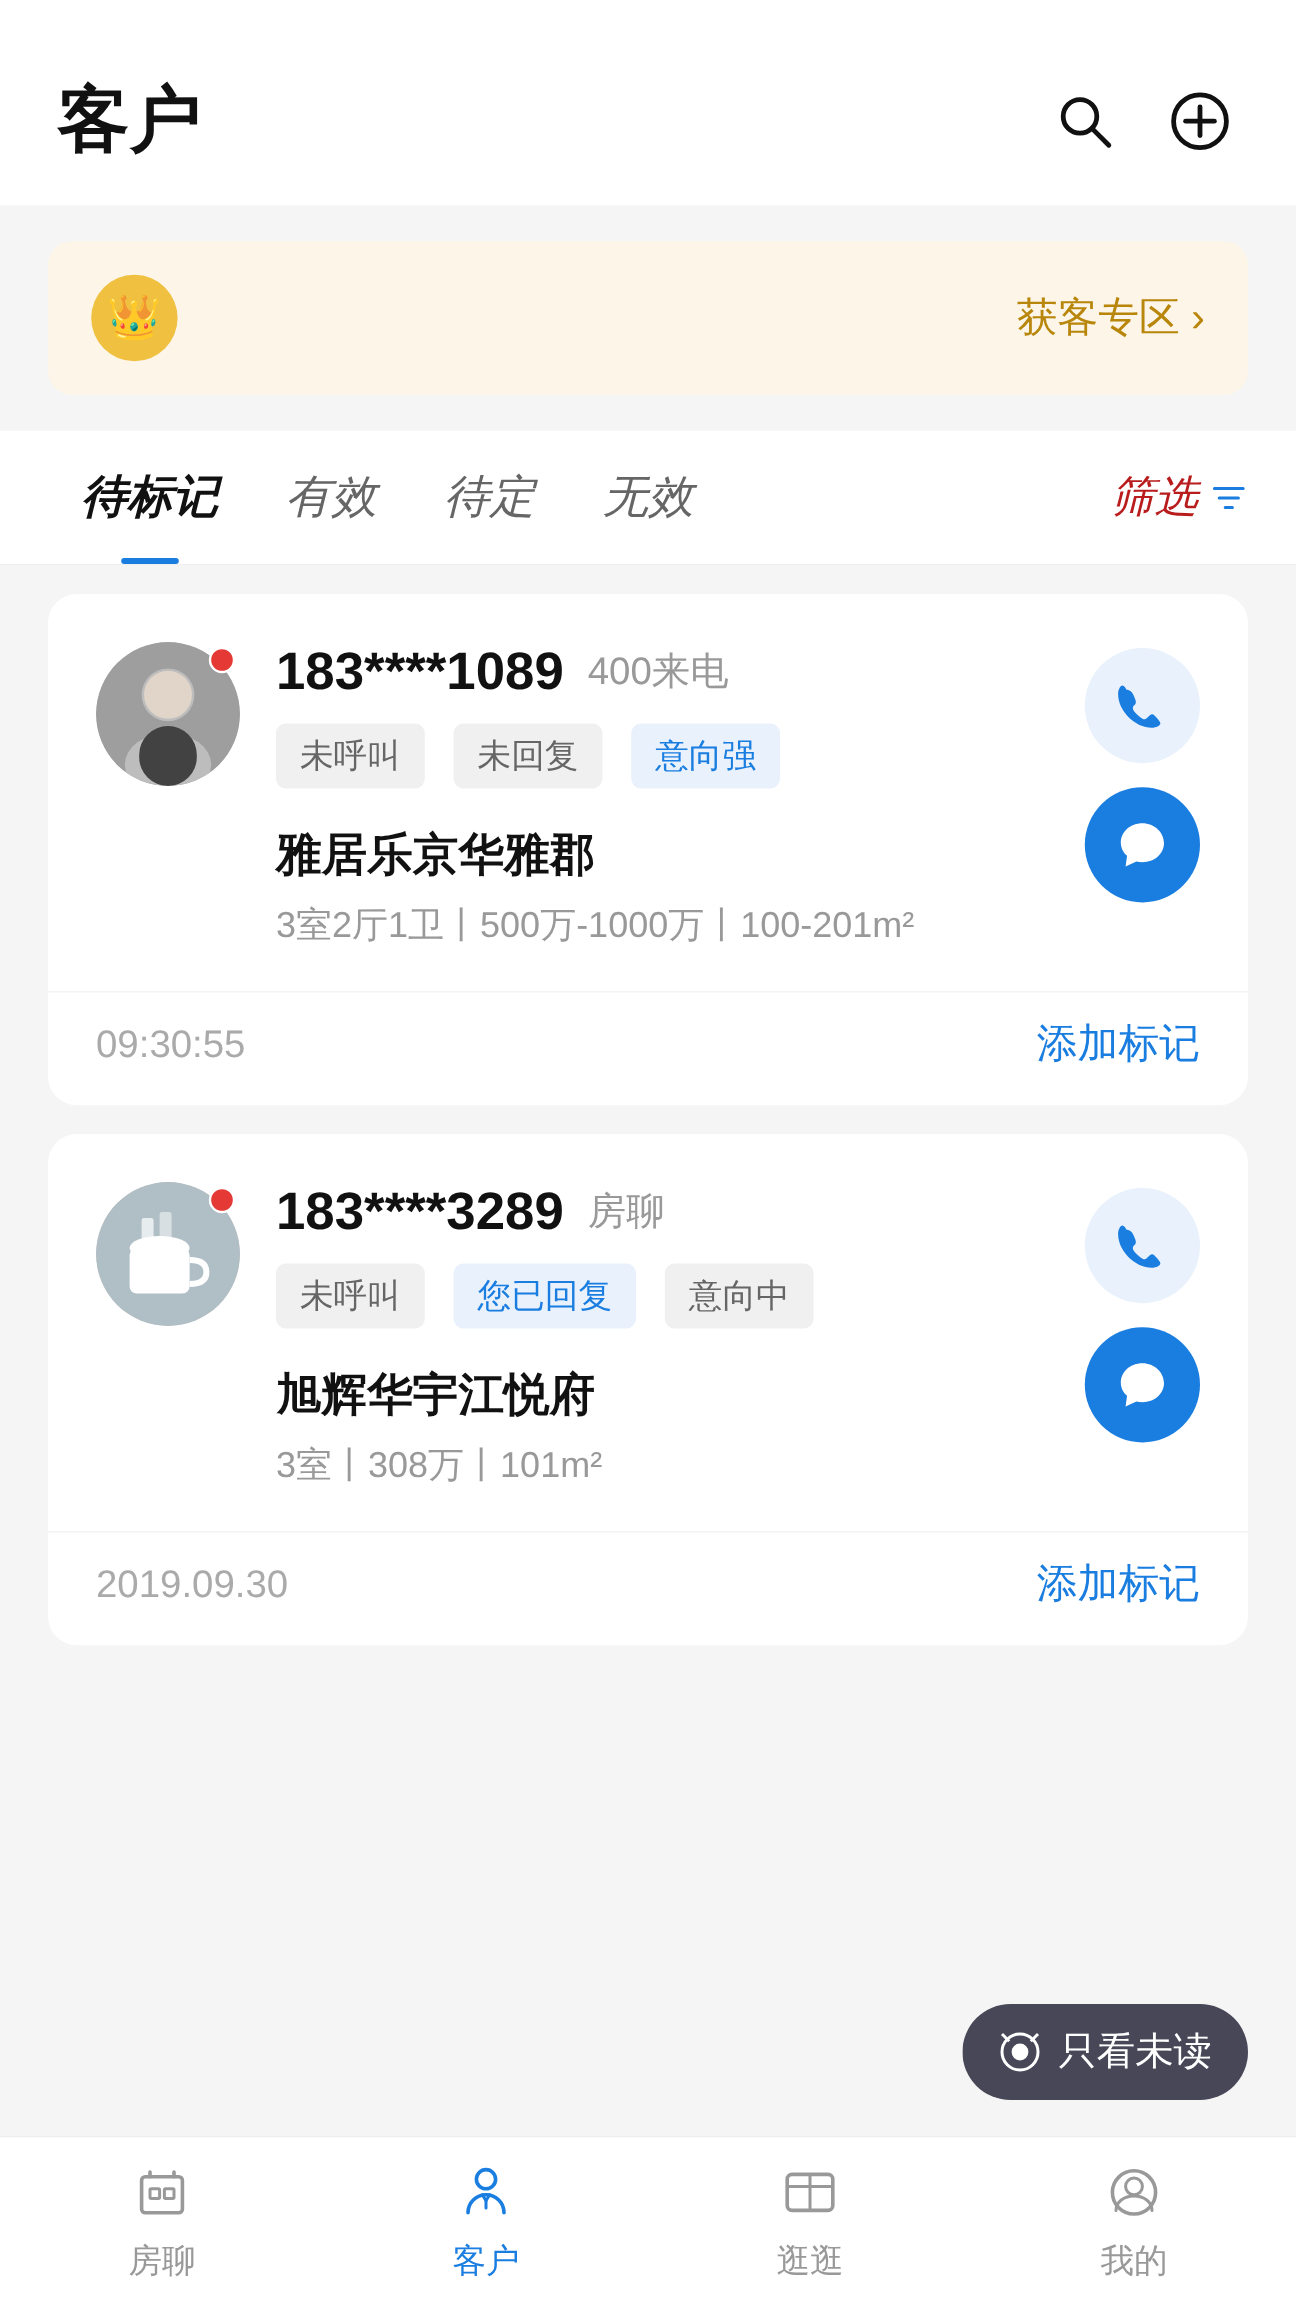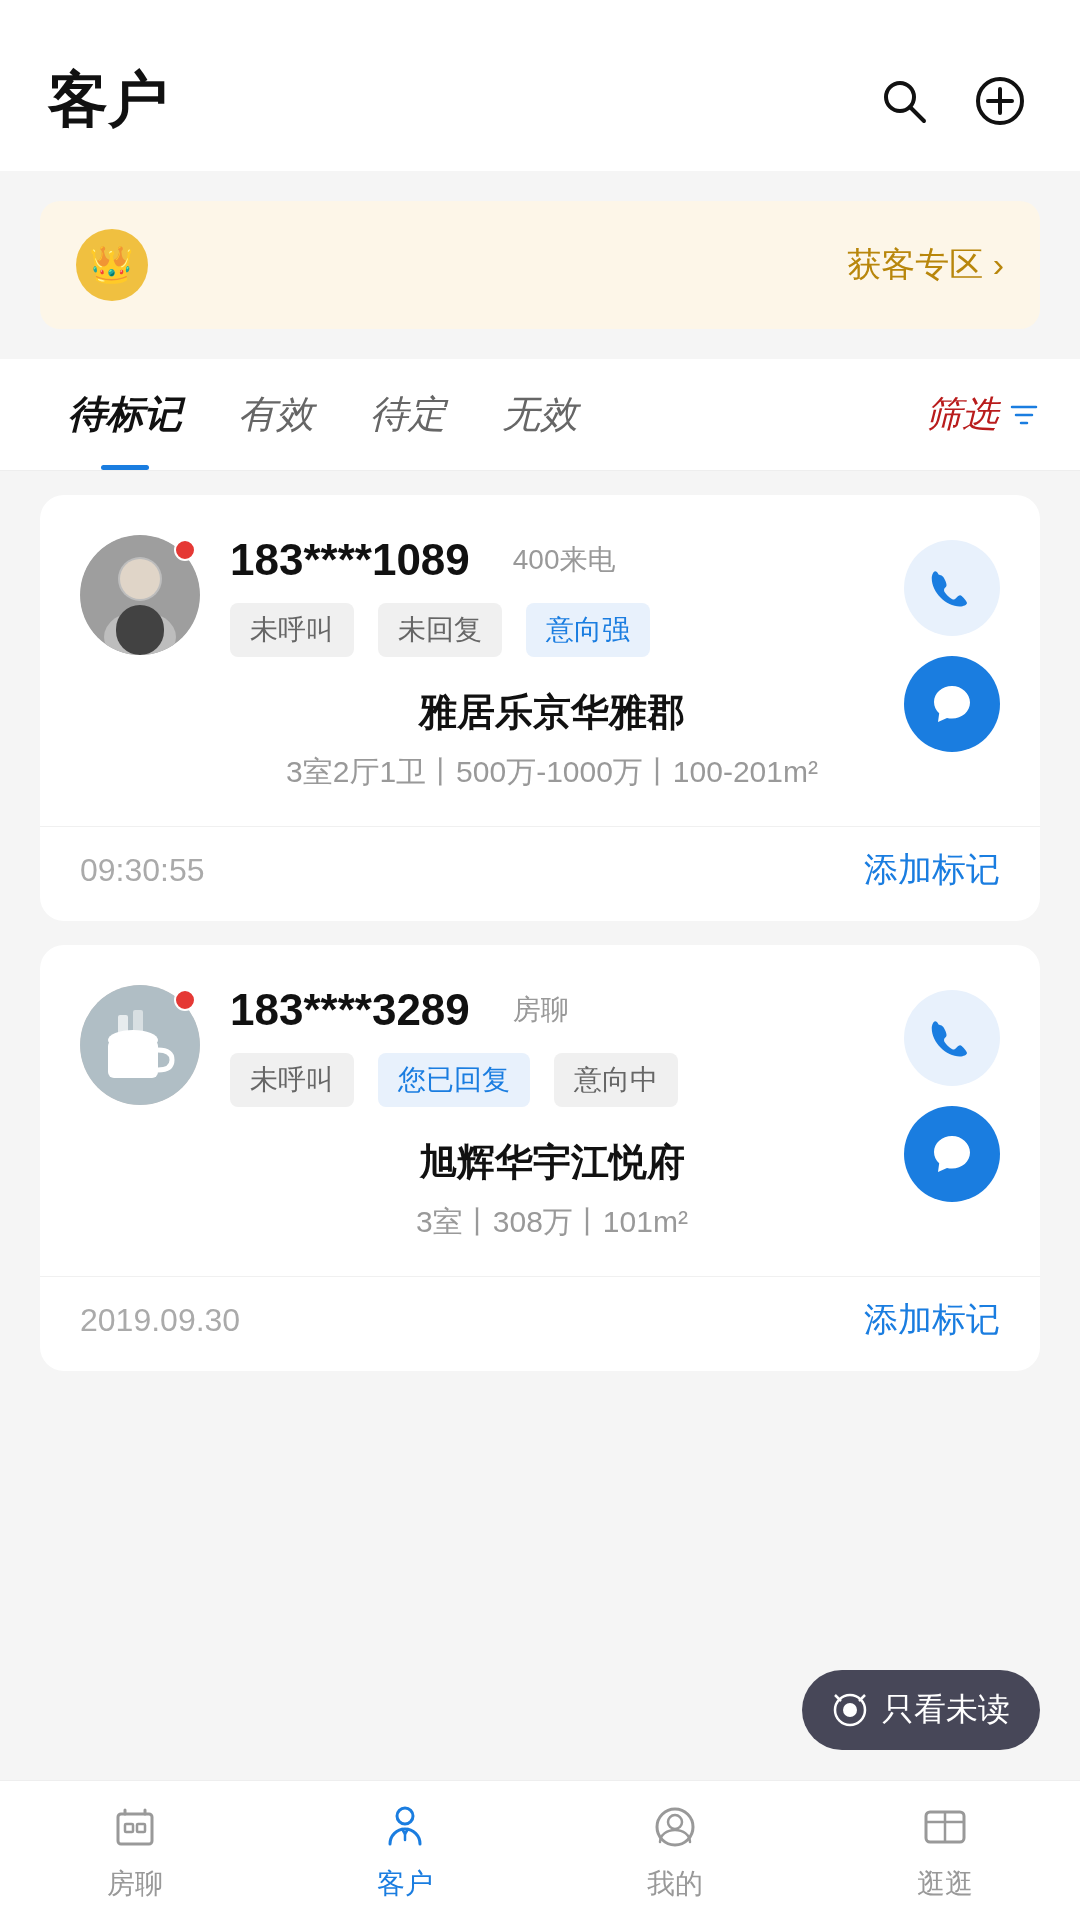--- a/index.html
+++ b/index.html
@@ -128,21 +128,20 @@
       padding: 24px 40px;
       display: flex;
       flex-direction: column;
       gap: 24px;
     }
 
     .customer-card {
       background: #fff;
       border-radius: 24px;
       overflow: hidden;
-      text-align: center;
     }
 
     .card-main {
       padding: 40px 40px 30px;
       display: flex;
       gap: 30px;
     }
 
     .avatar-wrapper {
       position: relative;
@@ -177,23 +176,22 @@
       align-items: center;
       gap: 20px;
       margin-bottom: 18px;
     }
     .customer-phone {
       font-size: 44px;
       font-weight: bold;
       color: #111;
     }
     .customer-source {
-      font-size: 28px;
+      font-size: 32px;
       color: #999;
-      margin-left: 23px;
     }
 
     .tags-row {
       display: flex;
       gap: 24px;
       flex-wrap: wrap;
       margin-bottom: 30px;
     }
     .tag {
       padding: 8px 20px;
@@ -507,30 +505,30 @@
         <path d="M10 42c0-8.3 6.7-15 15-15s15 6.7 15 15" stroke="#1a7de0" stroke-width="3" stroke-linecap="round"></path>
         <path d="M22 27l3 5 3-5" stroke="#1a7de0" stroke-width="2.5" stroke-linecap="round" stroke-linejoin="round"></path>
         <path d="M25 32v6" stroke="#1a7de0" stroke-width="2.5" stroke-linecap="round"></path>
       </svg>
     </div>
     <span class="nav-label active">客户</span>
   </div>
   <div class="nav-item">
     <div class="nav-icon">
       <svg width="50" height="50" viewBox="0 0 50 50" fill="none">
+        <rect x="6" y="10" width="38" height="30" rx="4" stroke="#999" stroke-width="3"></rect>
+        <line x1="6" y1="20" x2="44" y2="20" stroke="#999" stroke-width="2.5"></line>
+        <line x1="25" y1="10" x2="25" y2="40" stroke="#999" stroke-width="2.5"></line>
+      </svg>
+    </div>
+    <span class="nav-label">逛逛</span>
+  </div>
+  <div class="nav-item">
+    <div class="nav-icon">
+      <svg width="50" height="50" viewBox="0 0 50 50" fill="none">
         <circle cx="25" cy="25" r="18" stroke="#999" stroke-width="3"></circle>
         <circle cx="25" cy="20" r="7" stroke="#999" stroke-width="2.5"></circle>
         <path d="M10 40c0-7 6.7-12 15-12s15 5 15 12" stroke="#999" stroke-width="2.5" stroke-linecap="round"></path>
       </svg>
     </div>
     <span class="nav-label">我的</span>
   </div>
-  <div class="nav-item">
-    <div class="nav-icon">
-      <svg width="50" height="50" viewBox="0 0 50 50" fill="none">
-        <rect x="6" y="10" width="38" height="30" rx="4" stroke="#999" stroke-width="3"></rect>
-        <line x1="6" y1="20" x2="44" y2="20" stroke="#999" stroke-width="2.5"></line>
-        <line x1="25" y1="10" x2="25" y2="40" stroke="#999" stroke-width="2.5"></line>
-      </svg>
-    </div>
-    <span class="nav-label">逛逛</span>
-  </div>
 </div>
 
 </body></html>

